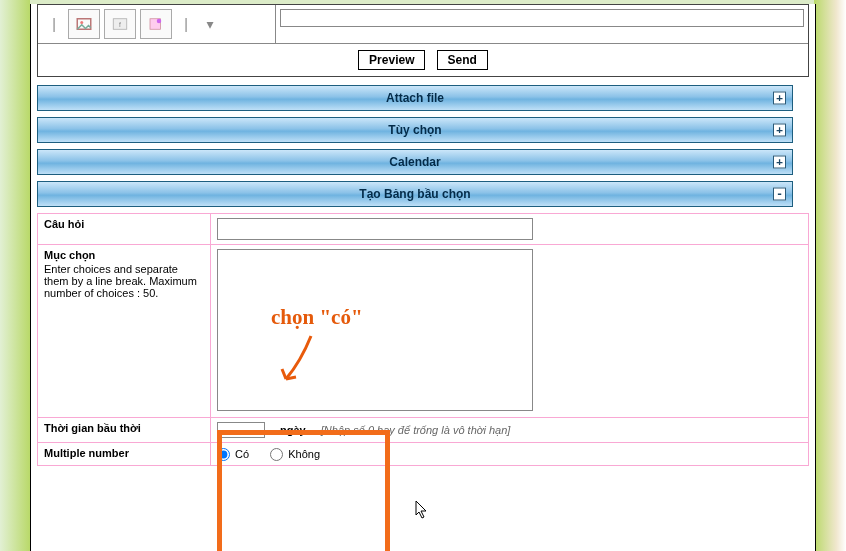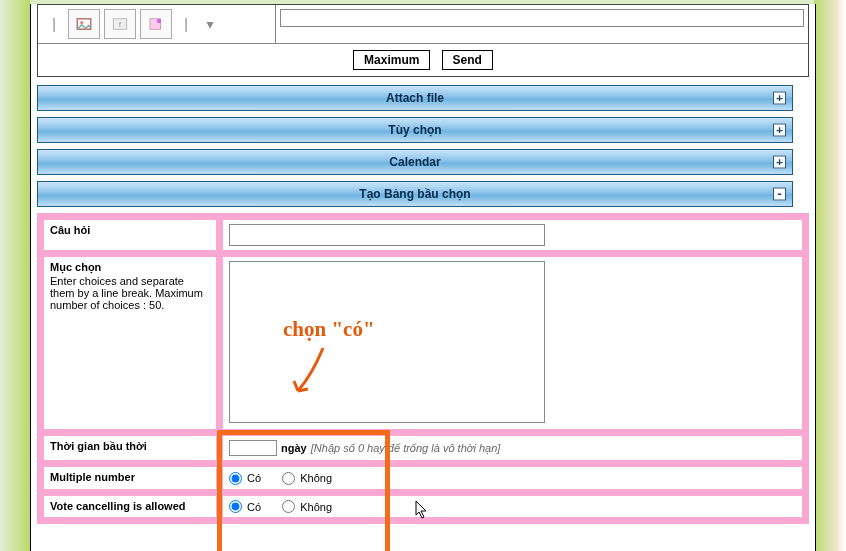--- a/index.html
+++ b/index.html
@@ -60,28 +60,28 @@
 .accordion .pm{
   position:absolute;right:6px;top:50%;transform:translateY(-50%);
   width:11px;height:11px;border:1px solid #2a5b7a;background:#fff;
   font-size:11px;line-height:9px;text-align:center;font-weight:bold;color:#1d4766;
   font-family:monospace;
 }
 .form-table{
   width:100%;border-collapse:collapse;margin-top:6px;table-layout:fixed;
 }
 .form-table td,.form-table th{
-  border:7px solid #f9a8d4;padding:4px 6px;vertical-align:top;text-align:left;
+  border:1px solid #f9a8d4;padding:4px 6px;vertical-align:top;text-align:left;
 }
 .form-table th{width:160px;font-weight:bold;background:#fff;}
 .form-table .hint{font-weight:normal;display:block;margin-top:2px;}
 .q-input{width:310px;height:18px;border:1px solid #888;font-family:inherit;font-size:11px;}
 .choices-area{width:310px;height:156px;border:1px solid #888;font-family:inherit;font-size:11px;resize:none;}
 .days-input{width:44px;border:1px solid #888;padding:1px;font-family:inherit;font-size:11px;}
-.u-days{font-weight:bold;margin:0 1px;}
+.u-days{font-weight:bold;margin:0 12px;}
 .note{color:#666;font-size:11px;font-style:italic;}
 input[type=radio]{vertical-align:middle;margin:0 2px 0 8px;}
 input[type=radio]:first-of-type{margin-left:0;}
 .radio-lbl{vertical-align:middle;margin-right:10px;}
 
 .annot{
   position:absolute;border:5px solid #f26c1a;pointer-events:none;z-index:30;
 }
 .annot-text{
   color:#e55a0b;font-weight:bold;font-size:21px;font-family:Georgia,'Times New Roman',serif;
@@ -126,21 +126,21 @@
             </svg>
         </div>
         <span class="icon-box small">|</span>
         <span class="icon-box small">▾</span>
       </div>
       <div class="toolbar-text">
         <textarea class="mini-textarea" style=""></textarea>
       </div>
     </div>
     <div class="btn-row">
-      <button class="btn">Maximum</button>
+      <button class="btn">Preview</button>
       <button class="btn">Send</button>
     </div>
   </div>
 
   <div class="accordion">
     <span>Attach file</span>
     <span class="pm">+</span>
   </div>
   <div class="accordion">
     <span>Tùy chọn</span>
@@ -189,29 +189,20 @@
     </tr>
     <tr>
       <th>Multiple number</th>
       <td>
         <input type="radio" name="mc" checked="" style="">
         <span class="radio-lbl">Có</span>
         <input type="radio" name="mc" style="">
         <span class="radio-lbl">Không</span>
       </td>
     </tr>
-    <tr>
-      <th>Vote cancelling is allowed</th>
-      <td>
-        <input type="radio" name="vc" checked="" style="">
-        <span class="radio-lbl">Có</span>
-        <input type="radio" name="vc" style="">
-        <span class="radio-lbl">Không</span>
-      </td>
-    </tr>
   </tbody>
     </table>
 
   <div class="annot" style="left:186px;top:426px;width:163px;height:116px;"></div>
 
   <div class="cursor-arrow" style="left:384px;top:496px;">
     <svg viewBox="0 0 14 20">
         <path d="M1 1 L1 15 L4 12 L7 18 L9 17 L6 11 L11 11 Z" fill="#fff" stroke="#000" stroke-width="1"></path>
       </svg>
   </div>

